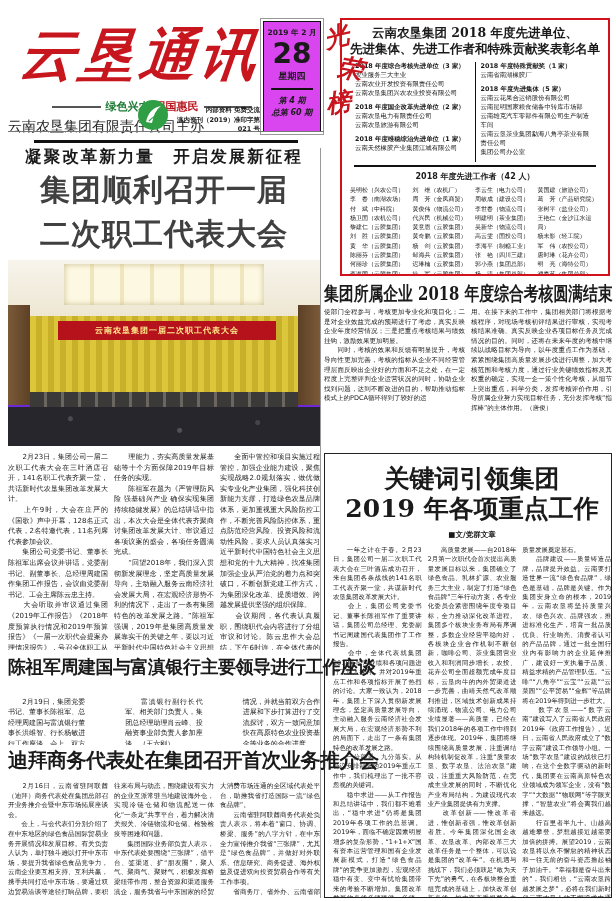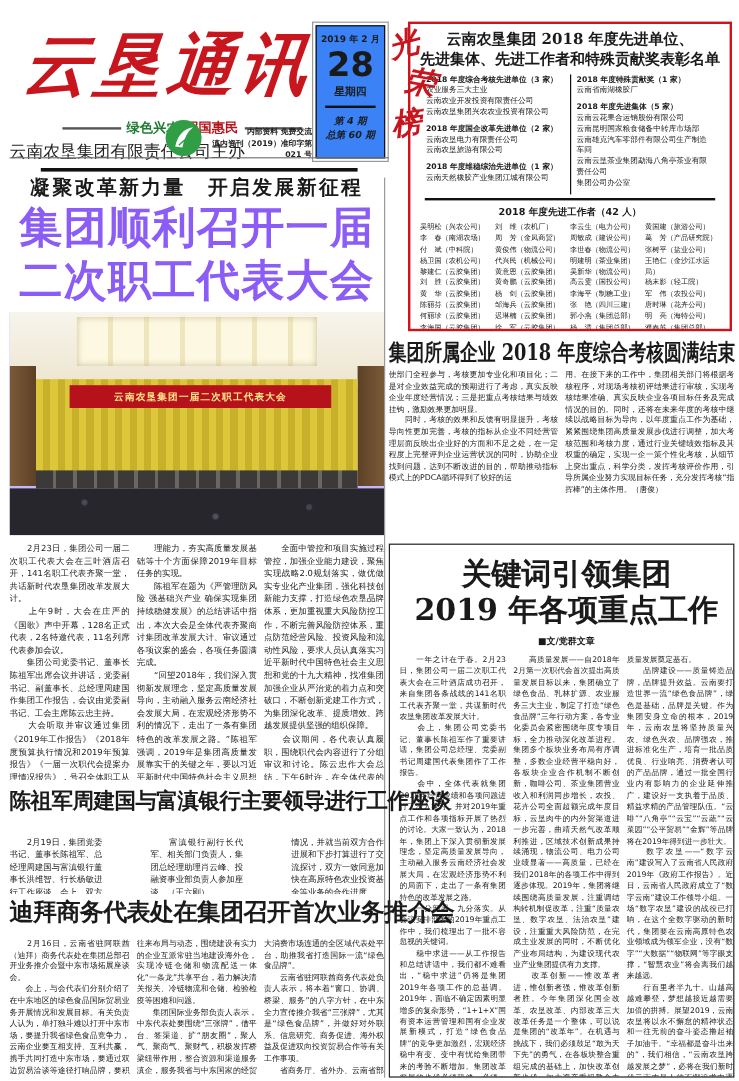--- a/index.html
+++ b/index.html
@@ -19,21 +19,21 @@
   .slogan{ position:absolute; left:52px; top:99px; width:200px; display:flex; align-items:center; gap:5px; }
   .slogan .rule{ flex:1; height:2px; background:#555; }
   .slogan-green{ color:#1f7a33; font-weight:bold; font-size:11px; white-space:nowrap;}
   .slogan-red{ color:#b5121b; font-weight:bold; font-size:11px; white-space:nowrap;}
   .publisher{ position:absolute; left:8px; top:118px; font-size:14px; color:#222; }
   .logo{ position:absolute; left:137px; top:99px; width:32px; height:32px; }
   .pub-info{ position:absolute; left:168px; top:106px; width:92px; text-align:right; font-size:6.5px; line-height:9.5px; color:#222; font-weight:bold;}
   .datebox{
     position:absolute; left:263px; top:21px; width:58px; height:111px;
     border:1.5px solid #111; outline:1px solid #999; outline-offset:2px;
-    text-align:center; padding-top:6px; background:#3b82f6;
+    text-align:center; padding-top:6px; background:#d946ef;
   }
   .datebox .ym{ font-size:7.5px; font-weight:bold; }
   .datebox .day{ font-size:28px; font-weight:bold; line-height:32px; }
   .datebox .wd{ font-size:9px; font-weight:bold; }
   .datebox .dv{ height:2px; background:#111; margin:5px 7px; }
   .datebox .iss,.datebox .tot{ font-size:8px; font-weight:bold; line-height:12px;font-style:italic;}
   .rule-thin{ position:absolute; left:8px; top:131px; width:316px; height:1px; background:#777; }
   .rule-thick{ position:absolute; left:34px; top:140px; width:264px; height:3px; background:#111; }
   
   .glory-label{ position:absolute; left:318px; top:16px; width:46px; height:150px; z-index:3;}
@@ -55,24 +55,24 @@
   .honor-rule{ height:2px; background:#111; margin:3px 4px 4px 4px; }
   .workers-title{ text-align:center; font-weight:bold; font-size:8px; margin-bottom:3px; }
   .workers-grid{ display:flex; }
   .workers-grid .wcol{ flex:1; font-size:6px; line-height:9.3px; white-space:pre-line; }
   
   .center-divider{ position:absolute; left:320px; top:148px; width:1px; height:750px; background:#999; }
   
   .kicker{ position:absolute; left:8px; top:146px; width:312px; text-align:center; font-weight:bold; font-size:16.5px; letter-spacing:2px; }
   .headline{
     position:absolute; left:8px; top:168px; width:312px; text-align:center;
-    font-family:"DejaVu Serif",serif; font-weight:900; color:#8b5cf6;
-    font-size:36px; line-height:44px; letter-spacing:1px;
-  }
-  .photo{ position:absolute; left:8px; top:260px; width:312px; height:186px; overflow:hidden; background:#c4b5fd; }
+    font-family:"DejaVu Serif",serif; font-weight:900; color:#404040;
+    font-size:30px; line-height:44px; letter-spacing:1px;
+  }
+  .photo{ position:absolute; left:8px; top:260px; width:312px; height:186px; overflow:hidden; background:#6d28d9; }
   .ph-ceiling{ position:absolute; left:0; top:0; width:100%; height:34%;
     background:linear-gradient(#f7f4ec, #ece5cf);}
   .ph-lightpanel{ position:absolute; left:18%; top:2%; width:64%; height:22%;
     background:repeating-linear-gradient(90deg,#fdf8e2 0 26px,#f0e6bd 26px 30px); box-shadow:inset 0 0 6px #c9bd8f; }
   .ph-curtain{ position:absolute; left:7%; top:30%; width:86%; height:48%;
     background:repeating-linear-gradient(90deg,#dcc63a 0 6px,#c9b02a 6px 12px);}
   .ph-wall-l{ position:absolute; left:0; top:24%; width:7%; height:54%; background:linear-gradient(90deg,#7a5a38,#5d4126);}
   .ph-wall-r{ position:absolute; right:0; top:24%; width:7%; height:54%; background:linear-gradient(270deg,#7a5a38,#5d4126);}
   .ph-banner{ position:absolute; left:16%; top:33%; width:70%; height:10%;
     background:#b5121b; color:#ffe98a; font-size:8px; font-weight:bold;

